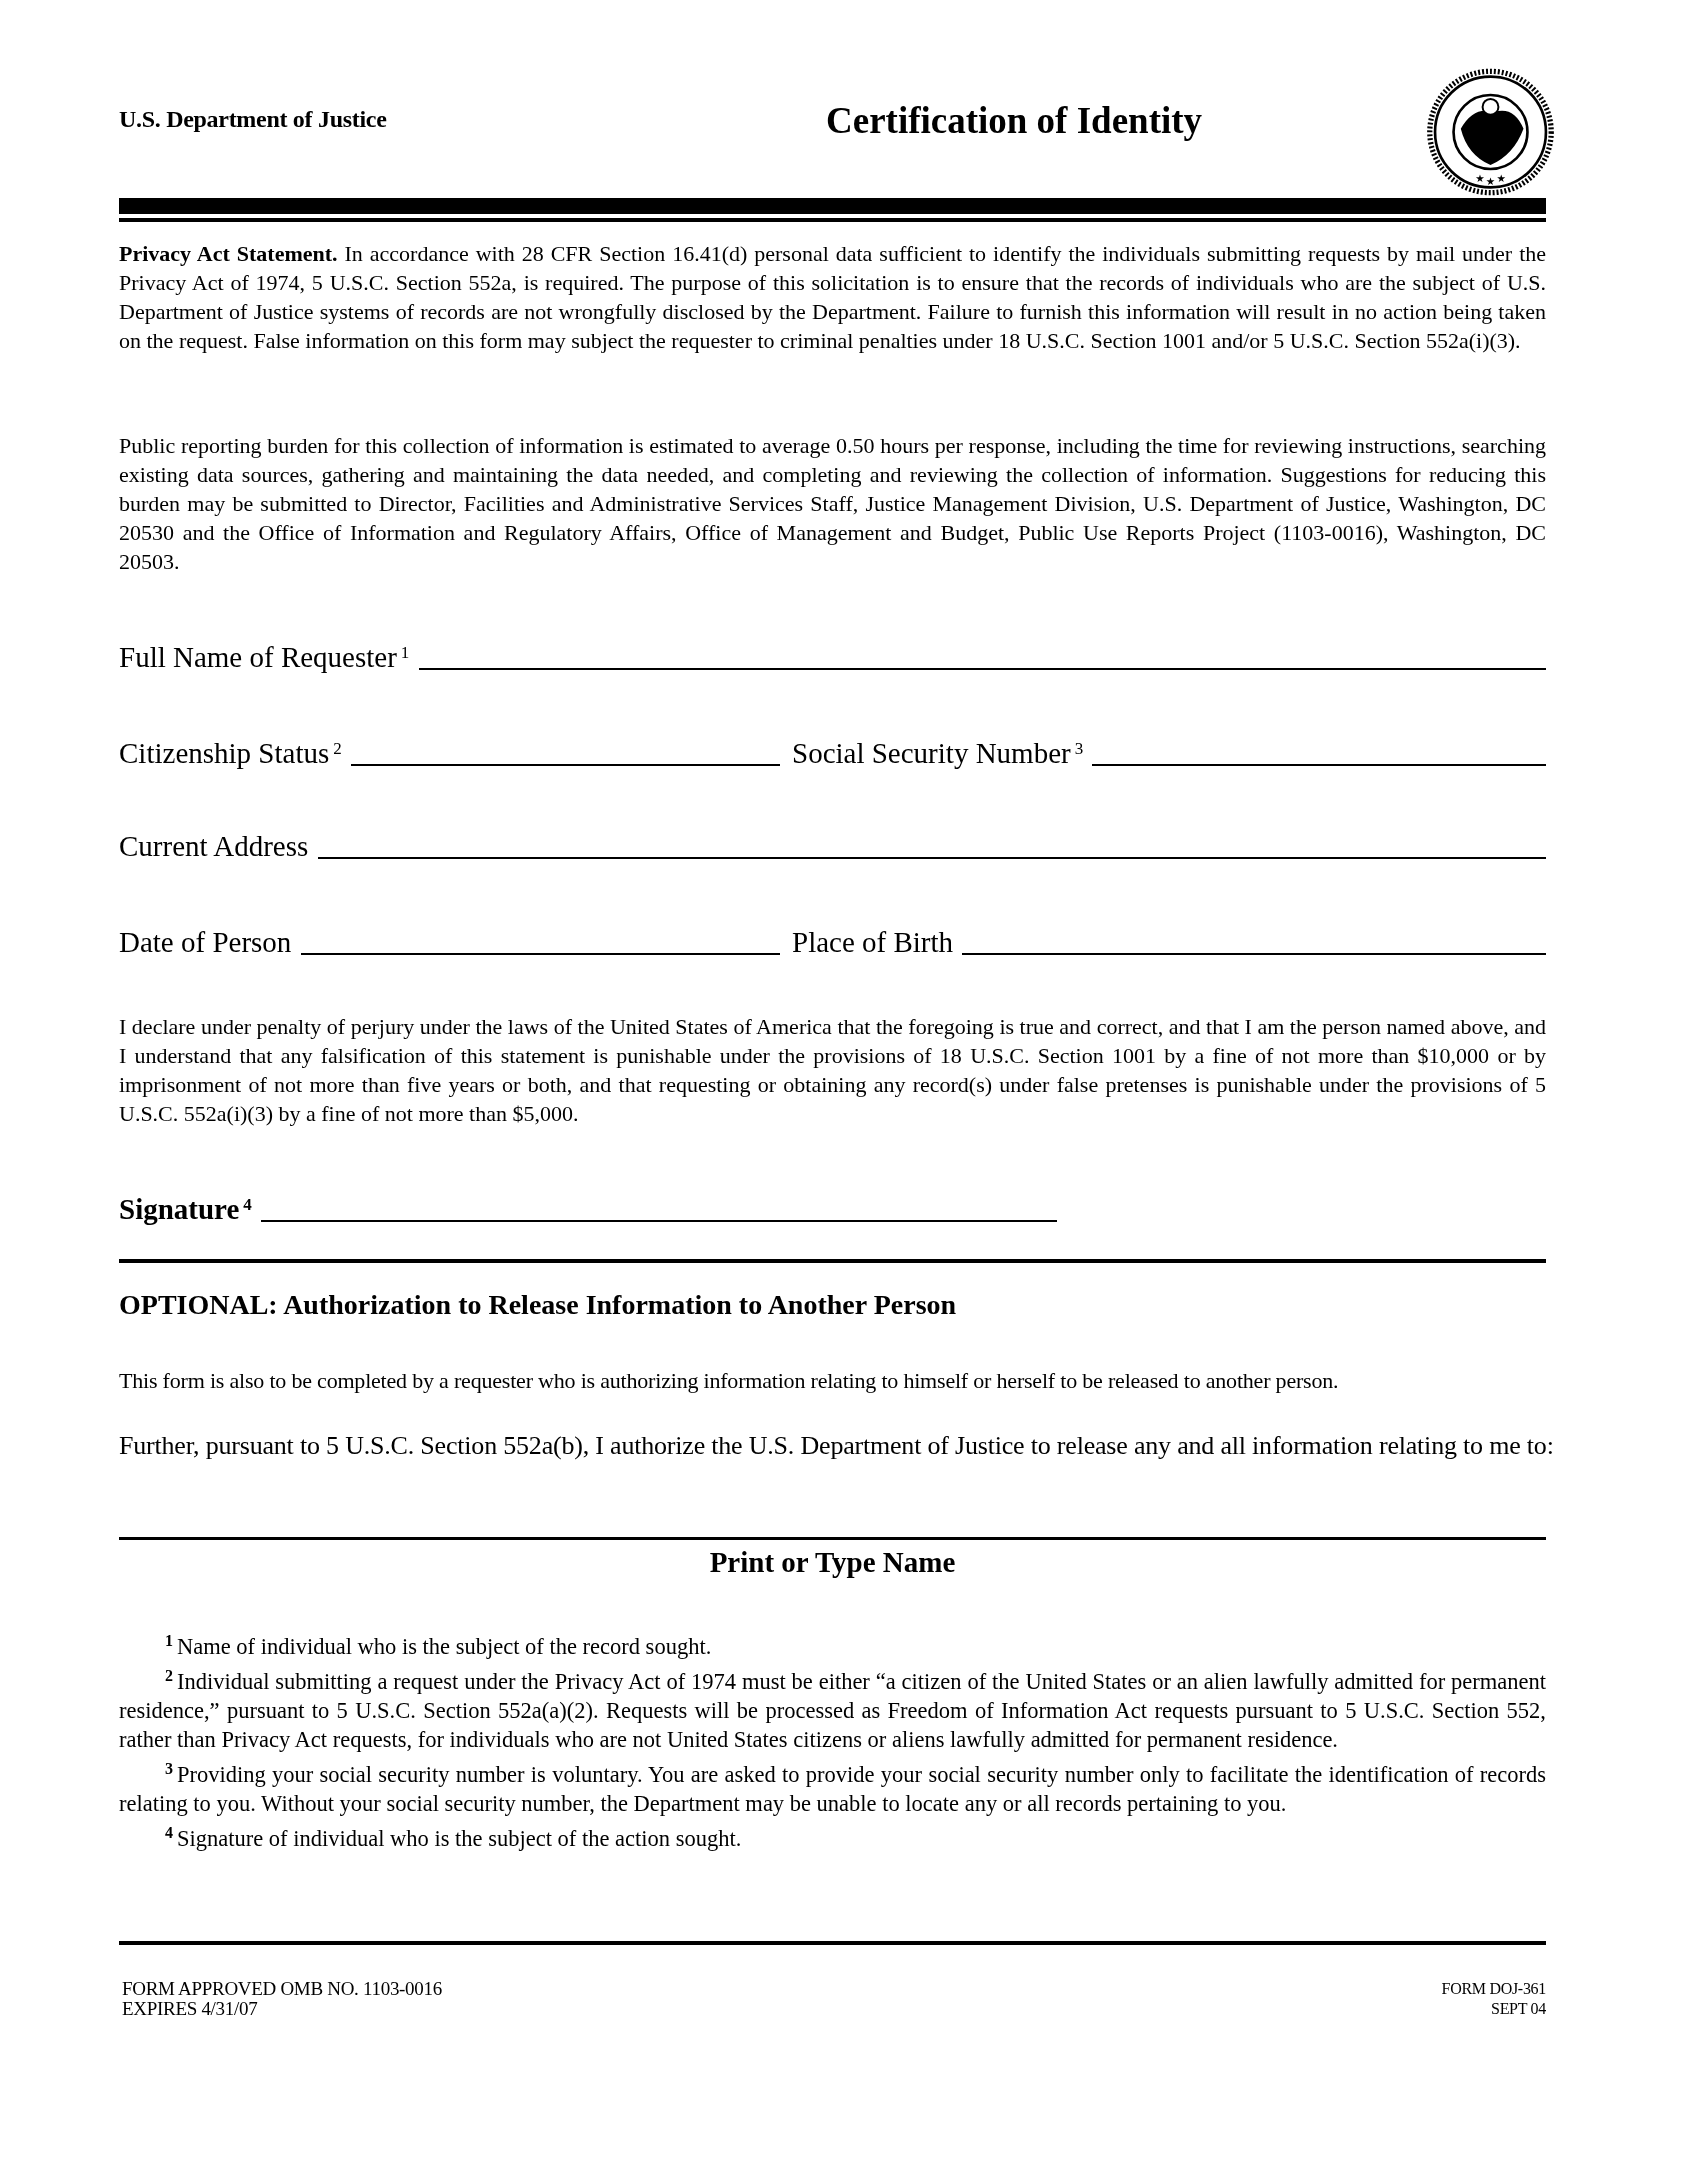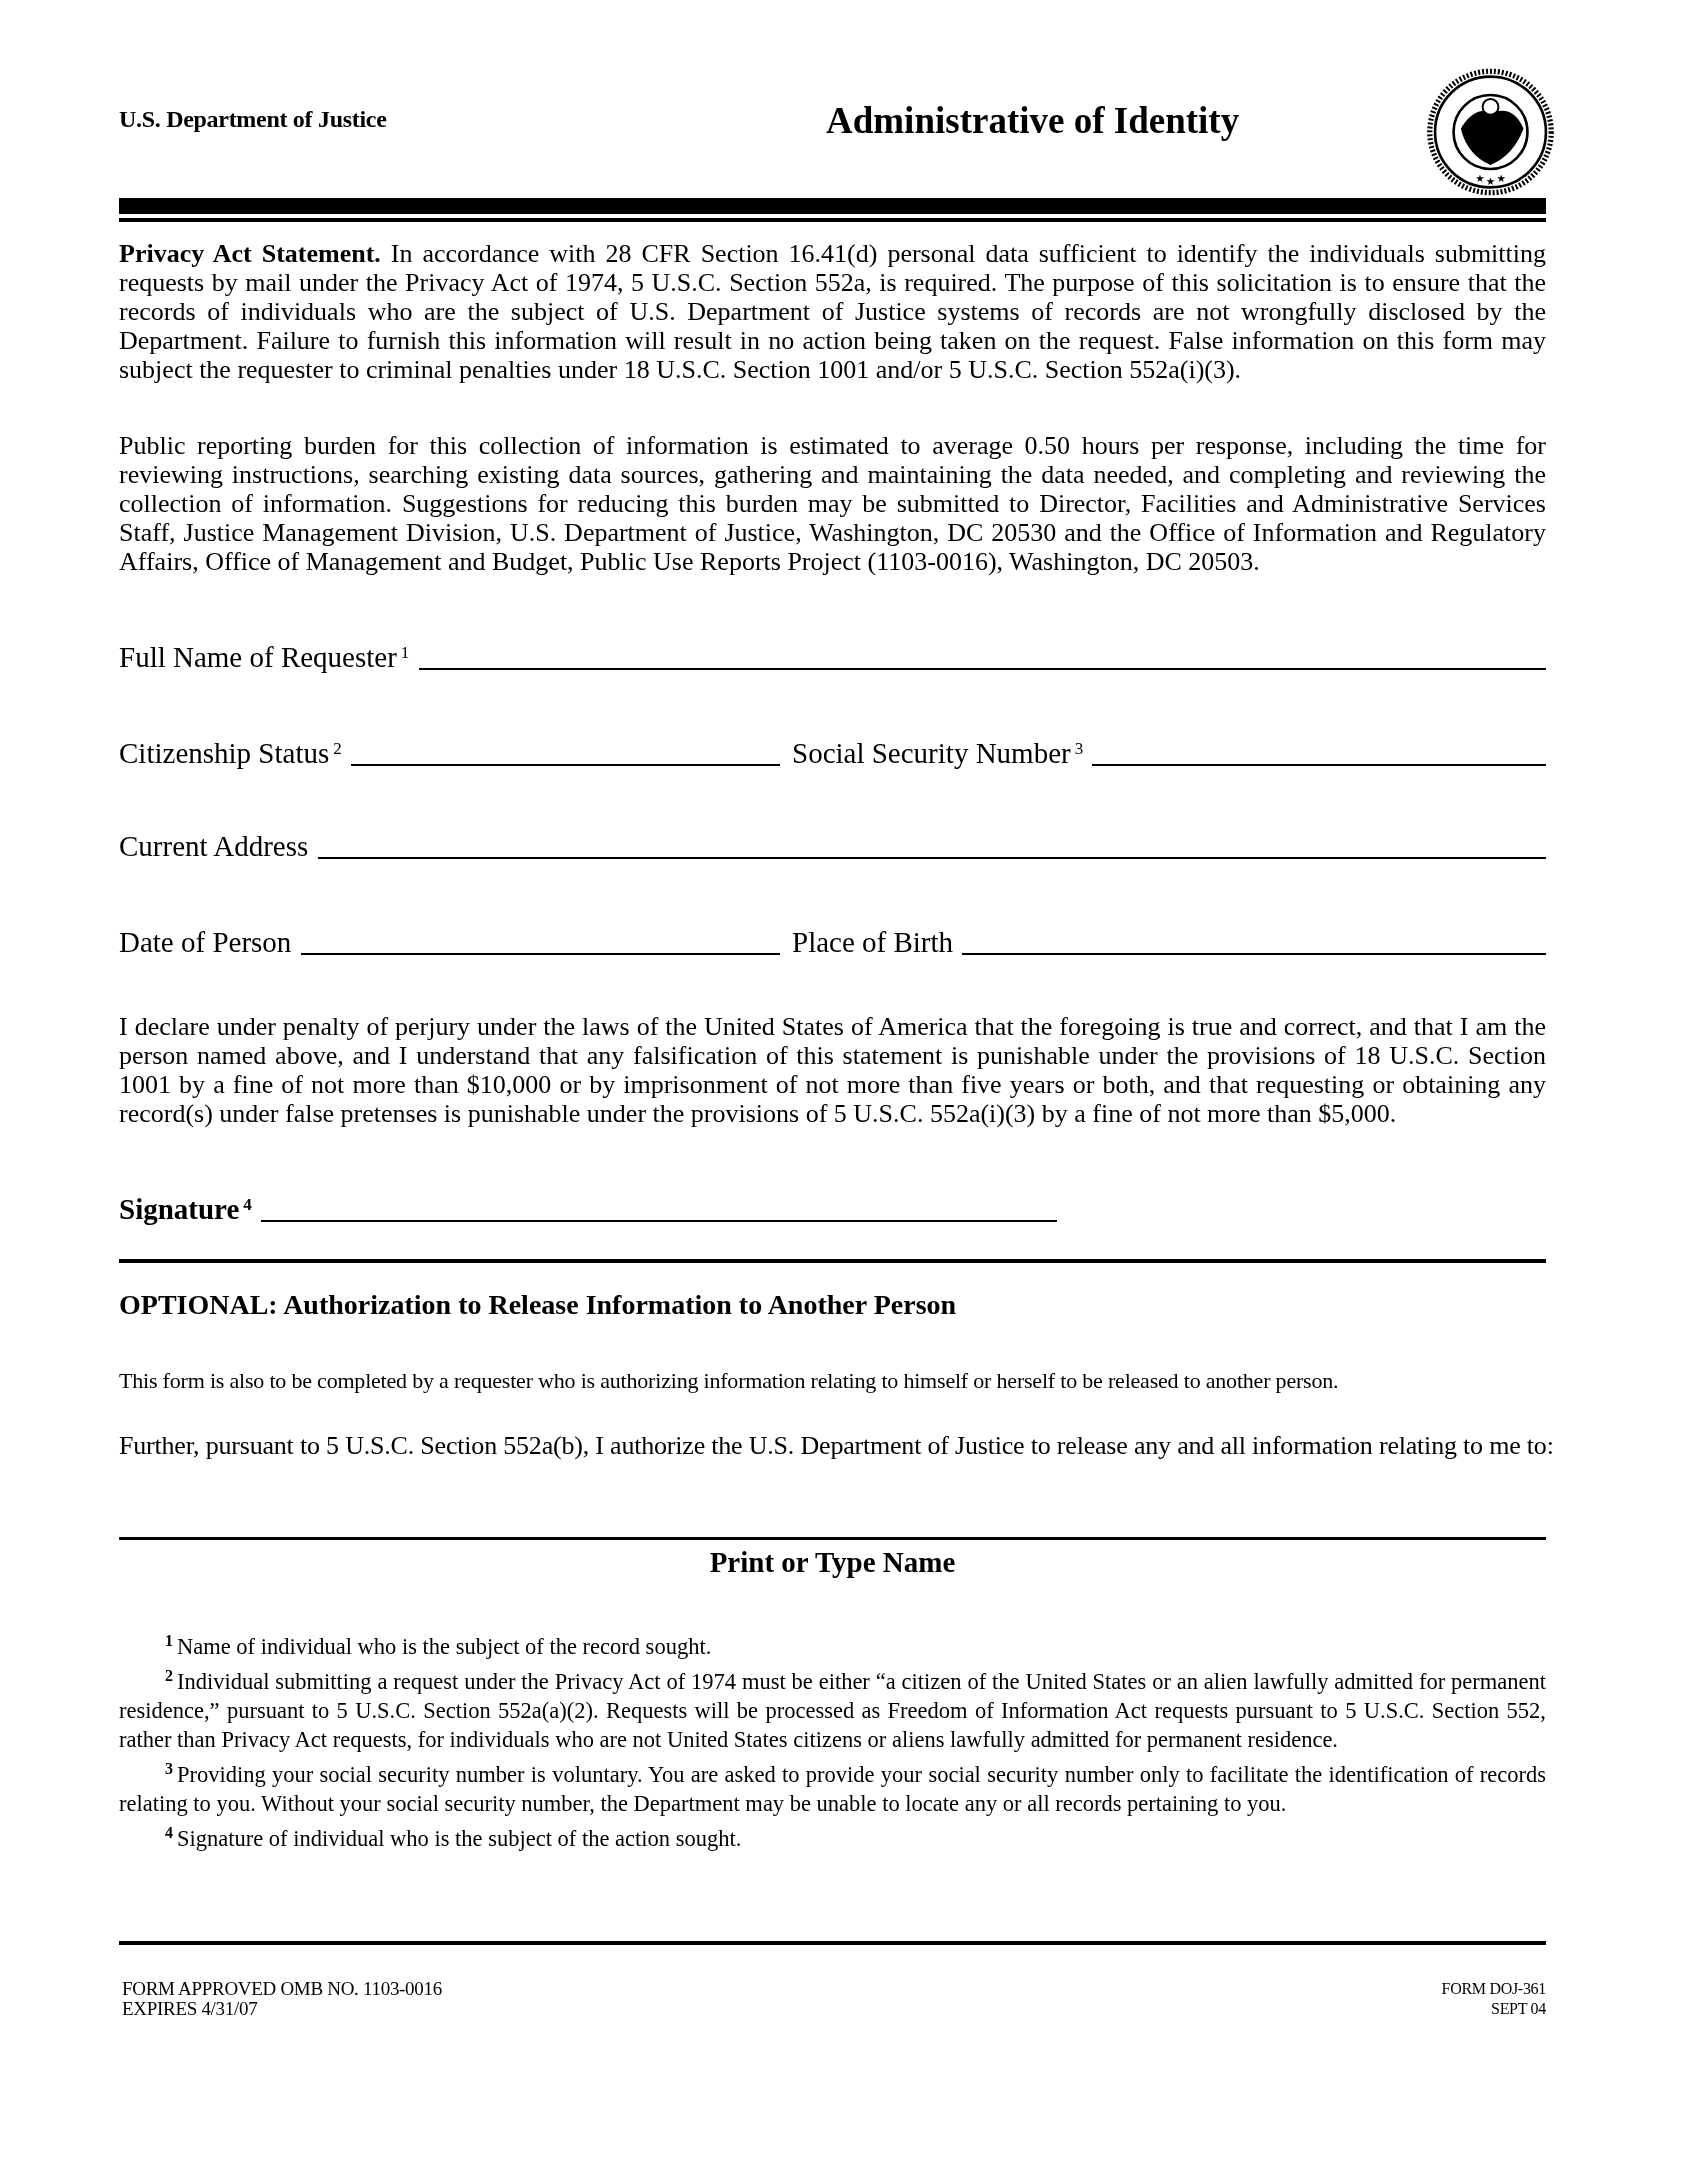--- a/index.html
+++ b/index.html
@@ -7,21 +7,21 @@
       width: 1681px; height: 2183px; position: relative; overflow: hidden;
       font-family: "Liberation Serif", "DejaVu Serif", serif; color: #000;
     }
     .abs { position: absolute; }
     .agency { left: 119px; top: 106px; font-size: 24px; font-weight: bold; letter-spacing: -0.3px; }
     .title { left: 826px; top: 99px; font-size: 37px; font-weight: bold; }
     .seal { left: 1421px; top: 66px; width: 139px; height: 132px; }
     .rule-thick { left: 119px; top: 198px; width: 1427px; height: 16px; background: #000; }
     .rule-thin  { left: 119px; top: 218px; width: 1427px; height: 4px;  background: #000; }
 
-    .para { left: 119px; width: 1427px; font-size: 26px; line-height: 29px; text-align: justify; }
+    .para { left: 119px; width: 1427px; font-size: 22px; line-height: 29px; text-align: justify; }
     .para b { font-weight: bold; }
     .p1 { top: 239px; }
     .p2 { top: 431px; }
 
     .field-row { left: 119px; width: 1427px; height: 40px; display: flex; align-items: flex-end; font-size: 29px; }
     .field-label { white-space: nowrap; padding-right: 9.3px; }
     .field-label sup { font-size: 17px; vertical-align: 9.3px; margin-left: 4px; }
     .field-line { flex: 1; border: none; border-bottom: 2.6px solid #000; height: 26.4px; background: transparent; margin-bottom: 4px; font-family: inherit; font-size: 24px; outline: none; }
     .half { display: flex; align-items: flex-end; }
     .r1 { top: 634px; }
@@ -47,21 +47,21 @@
     .note sup { font-size: 16px; font-weight: bold; vertical-align: 8px; margin-right: 4px; }
 
     .rule-foot { left: 119px; top: 1941px; width: 1427px; height: 4px; background: #000; }
     .foot-left { left: 122px; top: 1979px; font-size: 19px; line-height: 20px; letter-spacing: -0.3px; }
     .foot-right { right: 135px; top: 1979px; font-size: 16px; line-height: 20px; text-align: right; letter-spacing: -0.3px; }
   </style>
 </head>
 <body>
 
 <div class="abs agency">U.S. Department of Justice</div>
-<div class="abs title">Administrative of Identity</div>
+<div class="abs title">Certification of Identity</div>
 <div class="abs seal">
   <svg width="139" height="132" viewBox="0 0 210 200">
     <circle cx="105" cy="100" r="92" fill="none" stroke="#000" stroke-width="8" stroke-dasharray="3 3"></circle>
     <circle cx="105" cy="100" r="84" fill="none" stroke="#000" stroke-width="4"></circle>
     <circle cx="105" cy="100" r="56" fill="none" stroke="#000" stroke-width="4"></circle>
     <path d="M60 95 Q80 60 110 70 Q140 60 155 95 Q140 135 105 150 Q70 135 60 95 Z" fill="#000"></path>
     <circle cx="105" cy="62" r="12" fill="#fff" stroke="#000" stroke-width="3"></circle>
     <text x="82" y="175" font-size="16" fill="#000">★</text>
     <text x="98" y="180" font-size="16" fill="#000">★</text>
     <text x="114" y="175" font-size="16" fill="#000">★</text>

